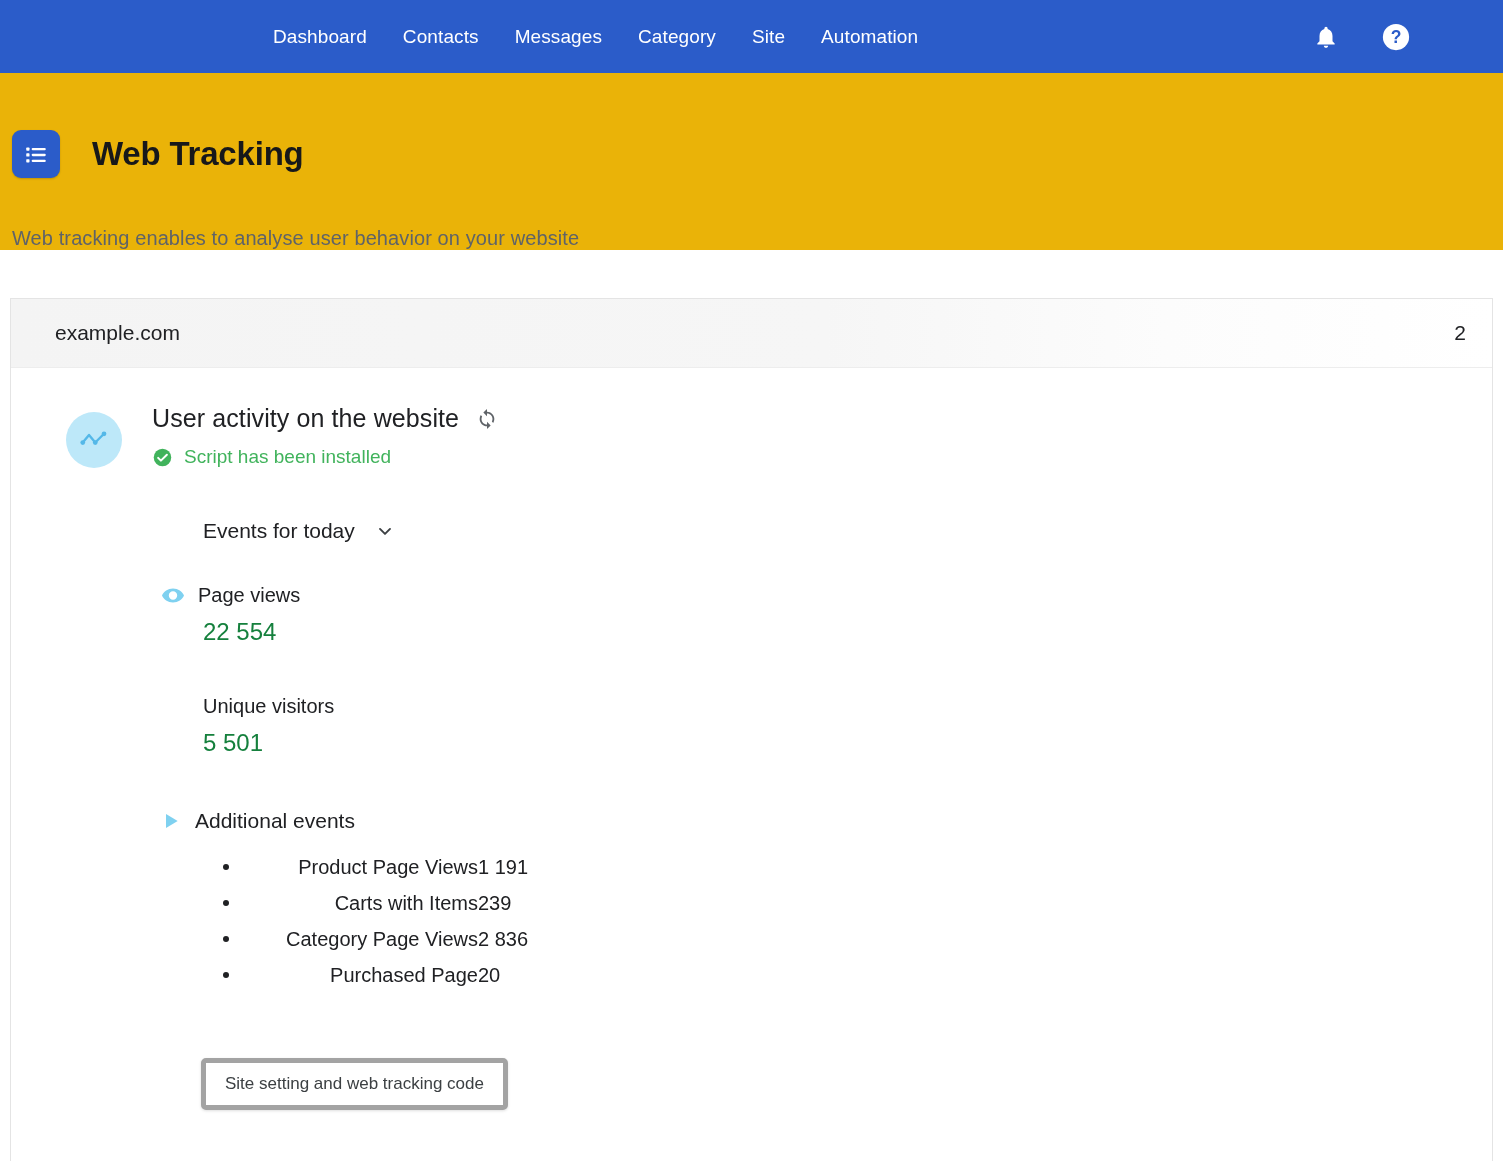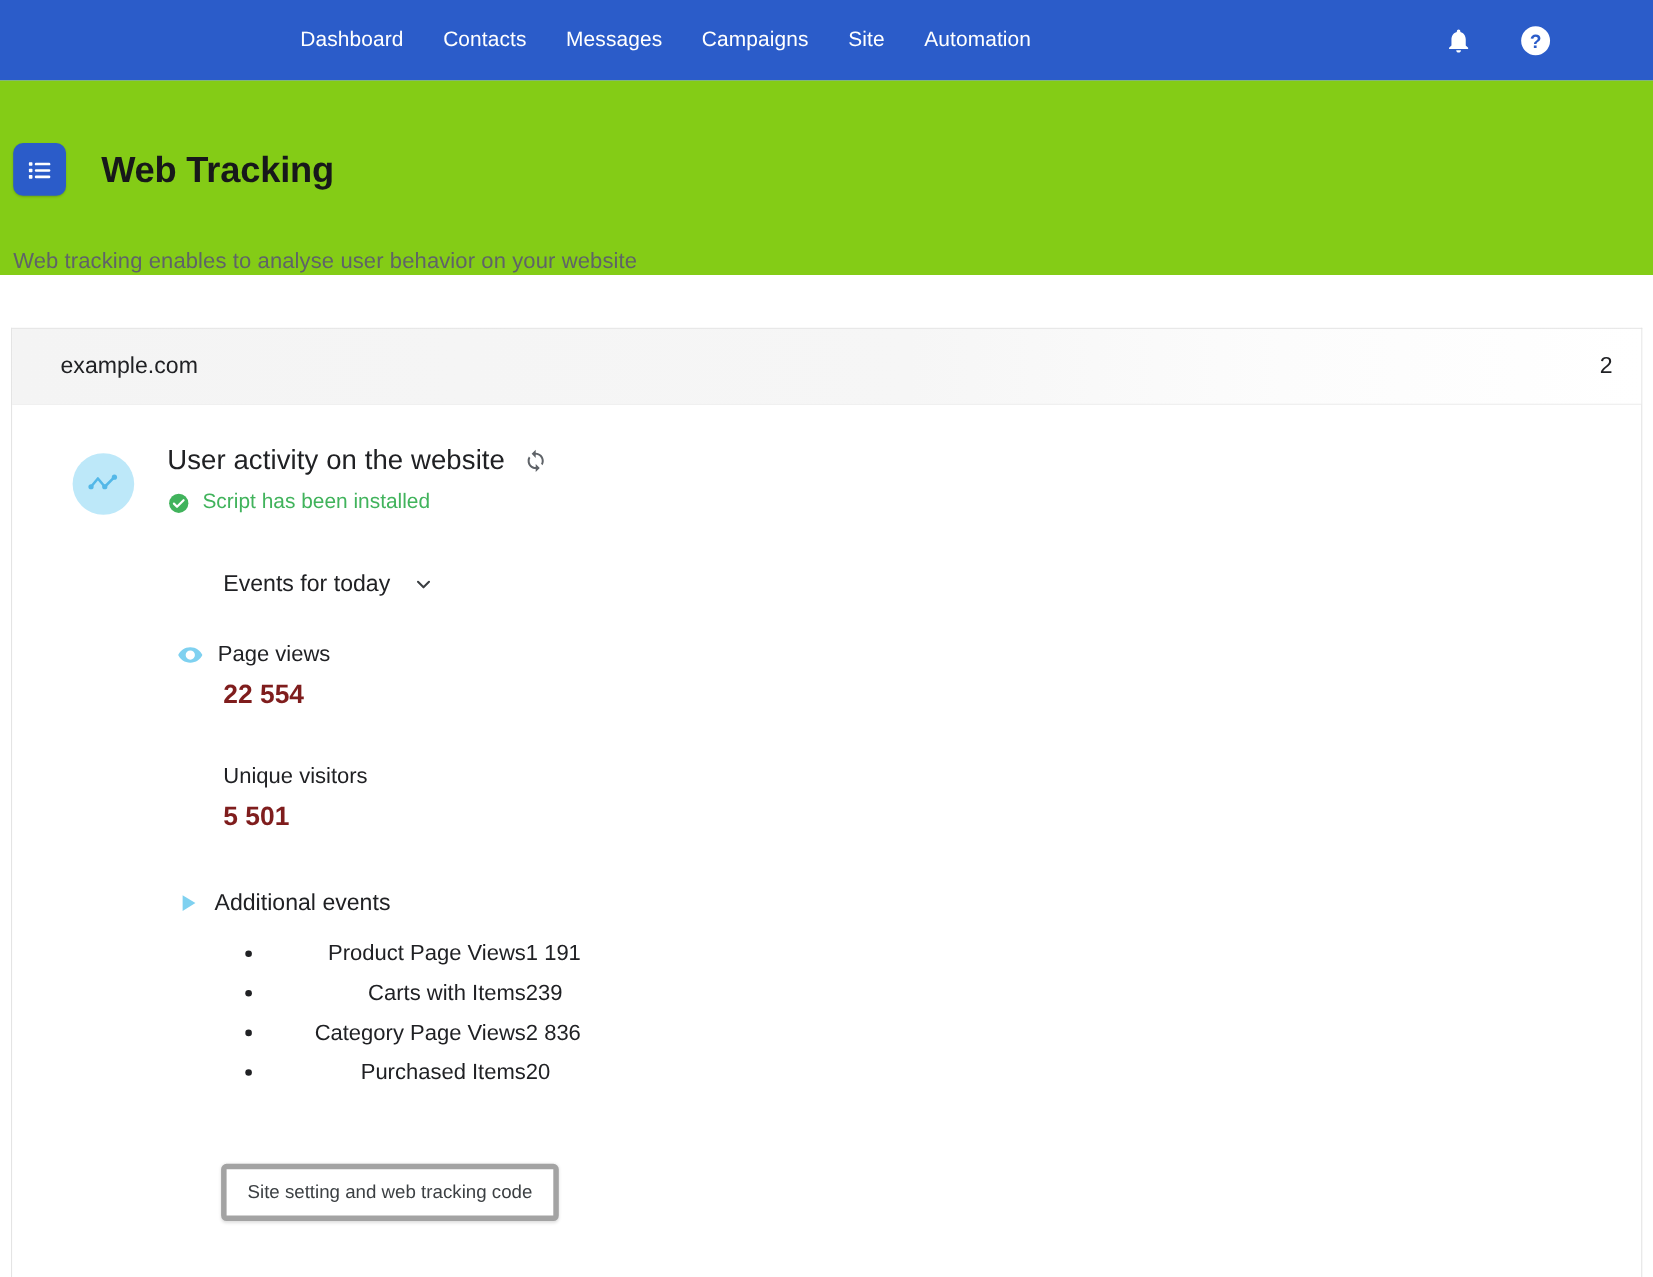--- a/index.html
+++ b/index.html
@@ -53,21 +53,21 @@
     display: flex;
     align-items: center;
     justify-content: center;
     width: 30px;
     height: 32px;
   }
 
   
   .page-head {
     padding: 0 0 0 0;
-    background: #84cc16;
+    background: #eab308;
   }
   .title-row {
     display: flex;
     align-items: center;
     padding: 40px 0 0 12px;
   }
   .title-badge {
     width: 48px;
     height: 48px;
     border-radius: 9px;
@@ -192,23 +192,22 @@
     display: flex;
     align-items: center;
     gap: 13px;
   }
   .metric-label {
     font-size: 20px;
     color: #202124;
   }
   .metric-value {
     font-size: 24px;
-    color: #7f1d1d;
+    color: #15803d;
     margin: 11px 0 0 42px;
-    font-weight: bold;
   }
   .metric-block-2 {
     margin-top: 49px;
     margin-left: 42px;
   }
   .metric-block-2 .metric-label { display: block; }
   .metric-block-2 .metric-value { margin-left: 0; }
 
   
   .addl {
@@ -265,21 +264,21 @@
   }
 </style>
 </head>
 <body>
 
 <div class="topnav">
   <nav class="nav-links">
     <a class="nav-link" href="#">Dashboard</a>
     <a class="nav-link" href="#">Contacts</a>
     <a class="nav-link" href="#">Messages</a>
-    <a class="nav-link" href="#">Campaigns</a>
+    <a class="nav-link" href="#">Category</a>
     <a class="nav-link" href="#">Site</a>
     <a class="nav-link" href="#">Automation</a>
   </nav>
   <div class="nav-right">
     <span class="nav-icon">
       <svg width="26" height="28" viewBox="0 0 24 24" fill="#ffffff" aria-hidden="true">
         <path d="M12 22c1.1 0 2-.9 2-2h-4c0 1.1.9 2 2 2zm6-6v-5c0-3.07-1.64-5.64-4.5-6.32V4a1.5 1.5 0 0 0-3 0v.68C7.63 5.36 6 7.92 6 11v5l-2 2v1h16v-1l-2-2z"></path>
       </svg>
     </span>
     <span class="nav-icon">
@@ -400,21 +399,21 @@
           <span class="addl-name">Carts with Items</span>
           <span class="addl-val">239</span>
         </li>
         <li class="addl-item">
           <span class="addl-bullet"></span>
           <span class="addl-name">Category Page Views</span>
           <span class="addl-val">2 836</span>
         </li>
         <li class="addl-item">
           <span class="addl-bullet"></span>
-          <span class="addl-name">Purchased Items</span>
+          <span class="addl-name">Purchased Page</span>
           <span class="addl-val">20</span>
         </li>
       </ul>
     </div>
 
     
     <div class="footer-btn-wrap">
       <button class="footer-btn" type="button">Site setting and web tracking code</button>
     </div>
 

